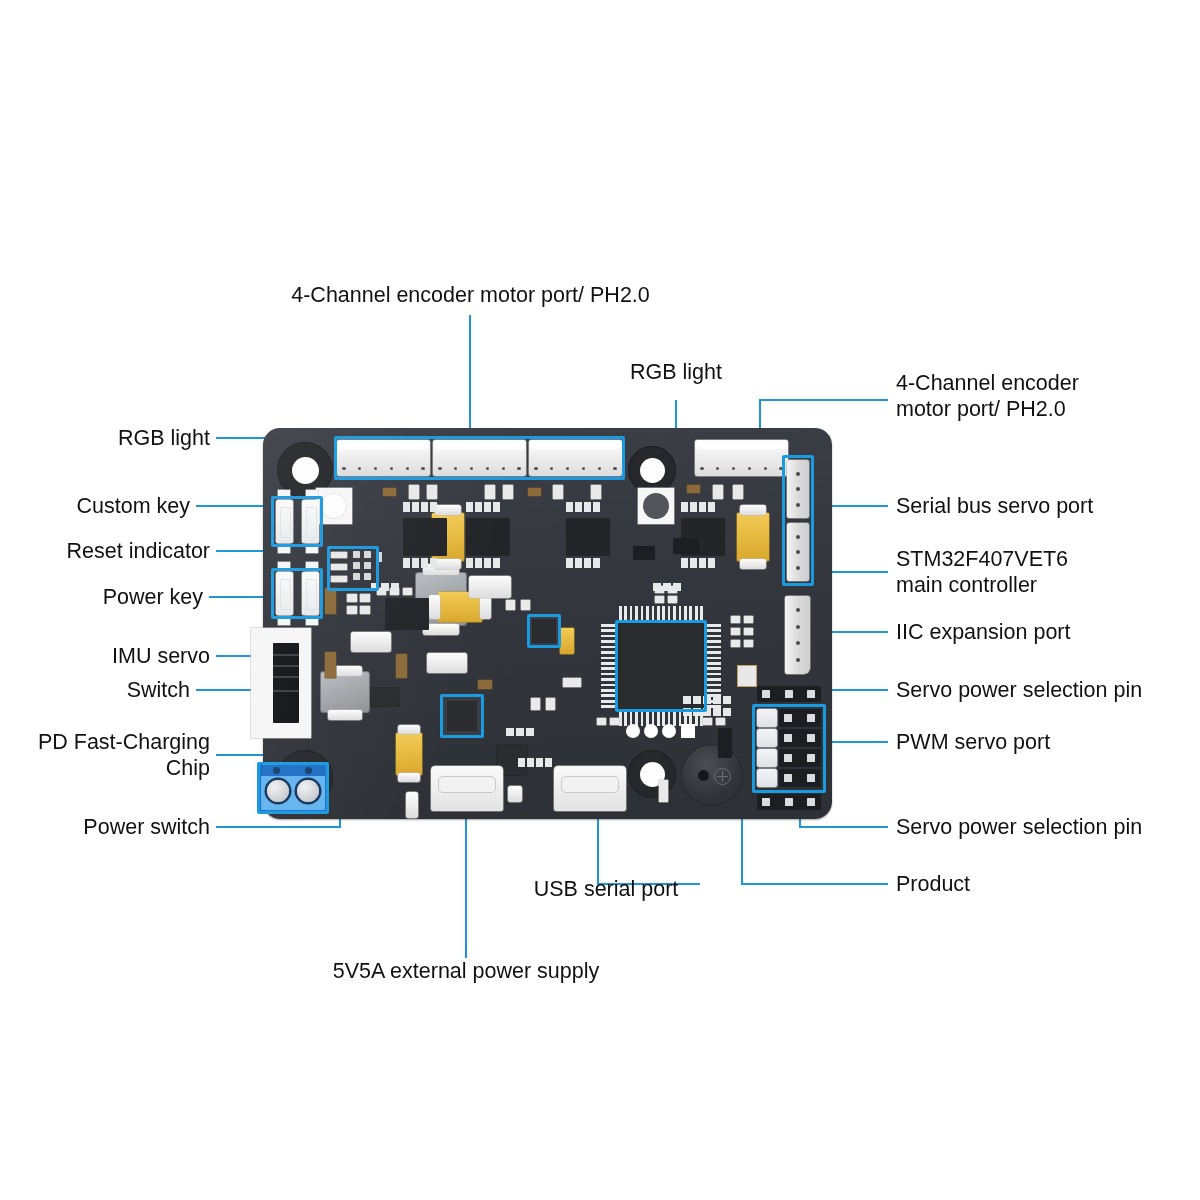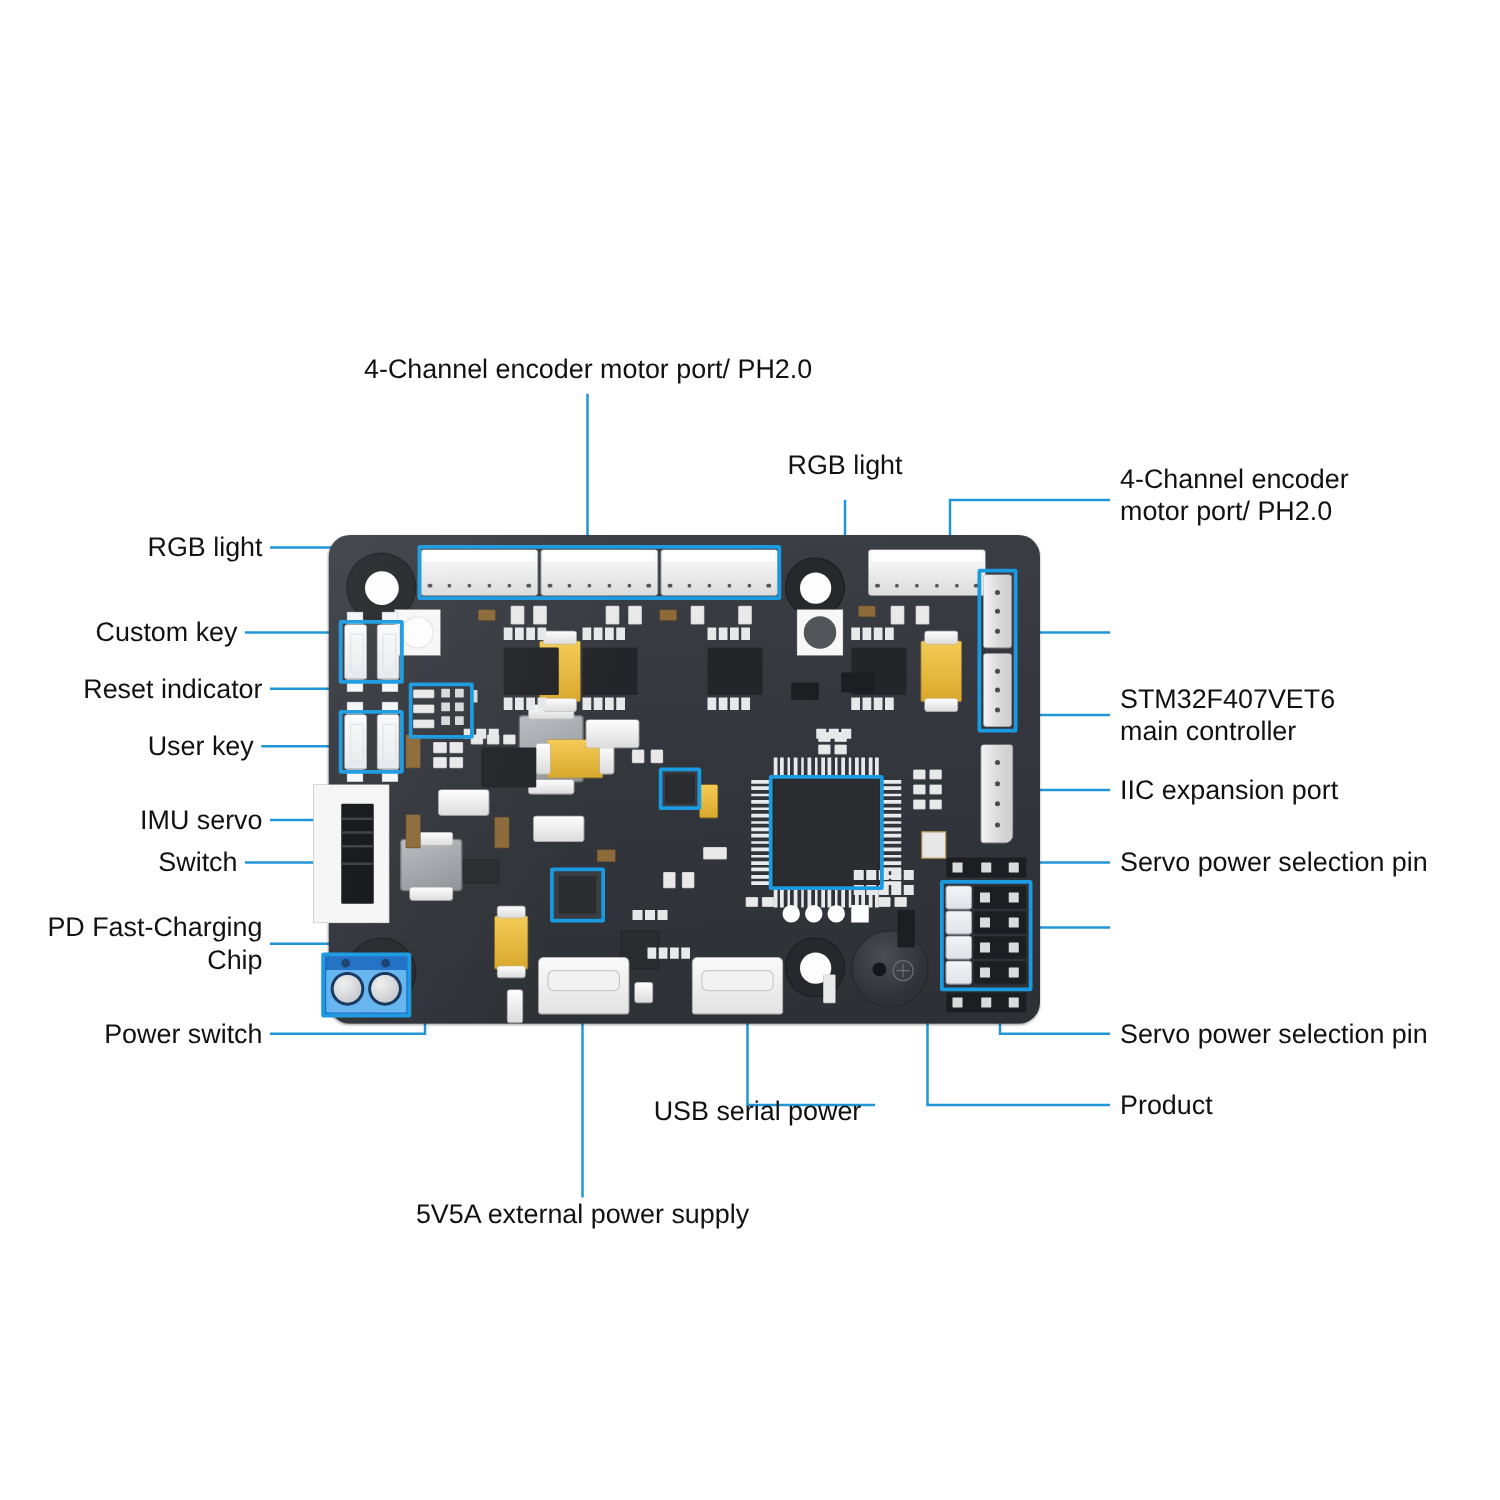--- a/index.html
+++ b/index.html
@@ -189,34 +189,36 @@
   </svg>
 
   <div class="lbl c" style="left:243px;top:282px;width:455px;">4-Channel encoder motor port/ PH2.0</div>
   <div class="lbl c" style="left:596px;top:359px;width:160px;">RGB light</div>
   <div class="lbl l" style="left:896px;top:370px;width:290px;">4-Channel encoder
 motor port/ PH2.0</div>
 
   <div class="lbl r" style="left:0px;top:425px;width:210px;">RGB light</div>
   <div class="lbl r" style="left:0px;top:493px;width:190px;">Custom key</div>
   <div class="lbl r" style="left:0px;top:538px;width:210px;">Reset indicator</div>
-  <div class="lbl r" style="left:0px;top:584px;width:203px;">User key</div>
+  <div class="lbl r" style="left:0px;top:584px;width:203px;">Power key</div>
   <div class="lbl r" style="left:0px;top:643px;width:210px;">IMU servo</div>
   <div class="lbl r" style="left:0px;top:677px;width:190px;">Switch</div>
   <div class="lbl r" style="left:0px;top:729px;width:210px;">PD Fast-Charging
 Chip</div>
   <div class="lbl r" style="left:0px;top:814px;width:210px;">Power switch</div>
 
+  <div class="lbl l" style="left:896px;top:493px;width:300px;">Serial bus servo port</div>
   <div class="lbl l" style="left:896px;top:546px;width:300px;">STM32F407VET6
 main controller</div>
   <div class="lbl l" style="left:896px;top:619px;width:300px;">IIC expansion port</div>
   <div class="lbl l" style="left:896px;top:677px;width:310px;">Servo power selection pin</div>
+  <div class="lbl l" style="left:896px;top:729px;width:300px;">PWM servo port</div>
   <div class="lbl l" style="left:896px;top:814px;width:310px;">Servo power selection pin</div>
   <div class="lbl l" style="left:896px;top:871px;width:200px;">Product</div>
-  <div class="lbl c" style="left:516px;top:876px;width:180px;">USB serial power</div>
+  <div class="lbl c" style="left:516px;top:876px;width:180px;">USB serial port</div>
   <div class="lbl c" style="left:266px;top:958px;width:400px;">5V5A external power supply</div>
 
   <div class="board">
 
     <div class="el hole" style="left:14px;top:14px;width:56px;height:56px;">
         <i style="width:27px;height:27px;"></i>
       </div>
     <div class="el hole" style="left:365px;top:18px;width:48px;height:48px;">
         <i style="width:25px;height:25px;"></i>
       </div>

